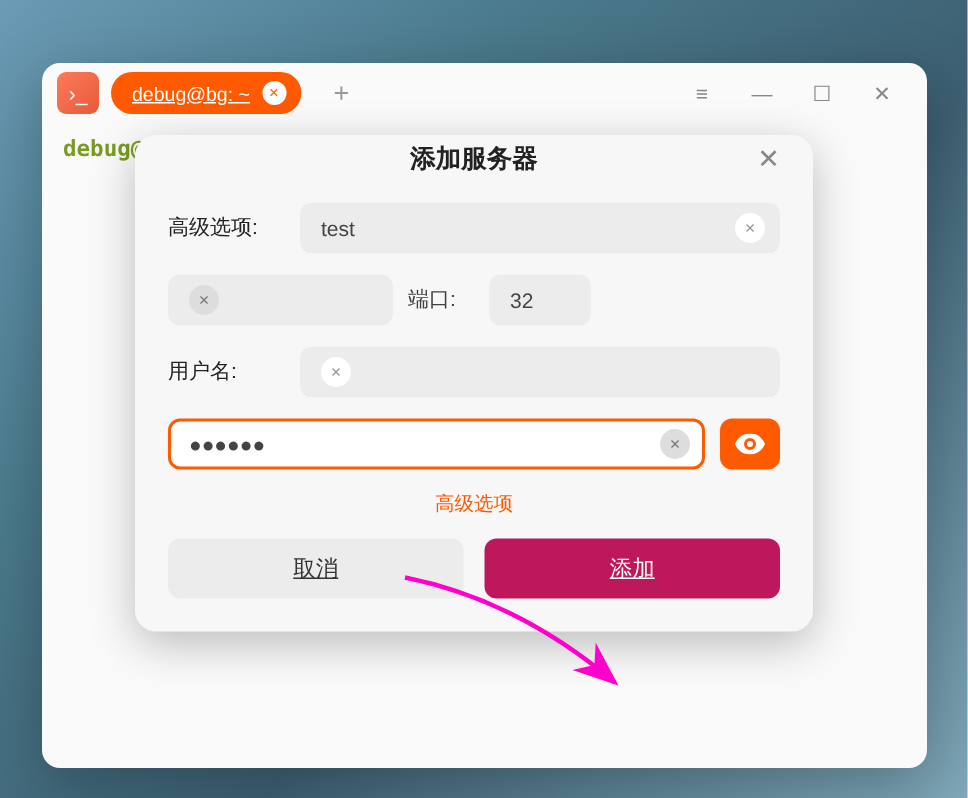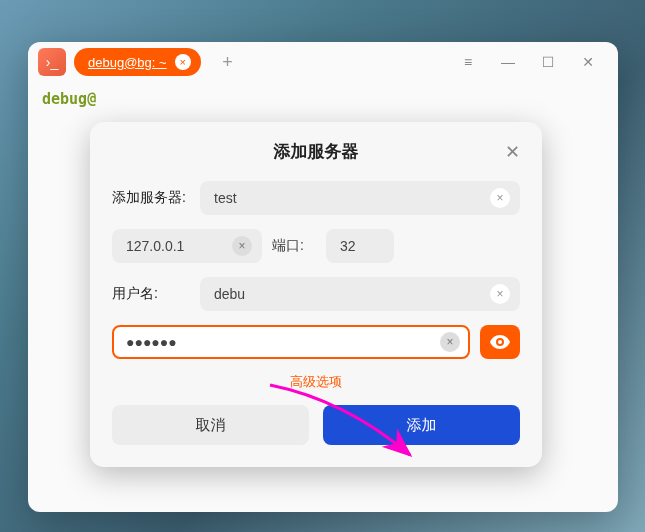--- a/index.html
+++ b/index.html
@@ -33,21 +33,21 @@
       align-items: center; justify-content: center; color: #999; font-size: 18px; margin-left: 6px; }
     .win-controls { margin-left: auto; display: flex; gap: 0; }
     .win-btn { width: 40px; height: 30px; display: flex; align-items: center;
       justify-content: center; color: #888; font-size: 14px; }
     .term-area { padding: 8px 14px; }
     .prompt { color: #7a9b1f; font-weight: bold; font-size: 15px; font-family: monospace; }
 
     .dialog {
       position: absolute; top: 90px; left: 90px; width: 452px;
       background: #f7f7f7; border-radius: 14px;
-      box-shadow: 0 8px 30px rgba(0,0,0,.25); padding: 18px 22px 22px; margin-top: 32px;
+      box-shadow: 0 8px 30px rgba(0,0,0,.25); padding: 4px 22px 22px;
     }
     .dlg-head { display: flex; align-items: center; justify-content: center; position: relative; margin-bottom: 18px; }
     .dlg-title { font-size: 17px; font-weight: 600; color: #222; }
     .dlg-close { position: absolute; right: 0; color: #888; font-size: 18px; }
     .row { display: flex; align-items: center; margin-bottom: 14px; gap: 10px; }
     .label { width: 78px; color: #222; font-size: 14px; }
     .field {
       flex: 1; background: #ececec; border-radius: 8px; height: 34px;
       display: flex; align-items: center; padding: 0 8px 0 12px;
       font-size: 14px; color: #444; border: 2px solid transparent; gap: 24px;
@@ -62,24 +62,24 @@
     .field.port { flex: 0 0 68px; }
     .port-label { width: 44px; color: #404040; font-size: 14px; }
     .icon-btn {
       width: 40px; height: 34px; background: #ff5a00; border-radius: 8px;
       display: flex; align-items: center; justify-content: center; color: #fff;
     }
     .adv-link { text-align: center; color: #ff5a00; font-size: 13px; margin: 8px 0 14px; }
     .buttons { display: flex; gap: 14px; }
     .btn {
       flex: 1; height: 40px; border-radius: 8px; display: flex;
-      align-items: center; justify-content: center; font-size: 15px;
+      align-items: center; justify-content: center; font-size: 15px; text-decoration: underline;
     }
     .btn.cancel { background: #ececec; color: #333; }
-    .btn.primary { background: #1d4ed8; color: #fff; }
+    .btn.primary { background: #be185d; color: #fff; }
 
     .arrow { position: absolute; top: 380px; left: 255px; pointer-events: none; }
   </style>
 </head>
 <body>
 
 <div class="window">
   <div class="titlebar">
     <div class="app-icon">
       <span>›_</span>
@@ -101,42 +101,40 @@
   </div>
 </div>
 
 <div class="dialog">
   <div class="dlg-head">
     <span class="dlg-title">添加服务器</span>
     <span class="dlg-close">✕</span>
   </div>
 
   <div class="row">
-    <span class="label">添加服务器:</span>
+    <span class="label">高级选项:</span>
     <div class="field">
       <span class="field-text">test</span>
       <span class="clear-btn">×</span>
     </div>
   </div>
 
   <div class="row">
     <div class="field" style="flex:0 0 150px">
-      <span class="field-text">127.0.0.1</span>
       <span class="clear-btn grey">×</span>
     </div>
     <span class="port-label">端口:</span>
     <div class="field port">
       <span class="field-text">32</span>
     </div>
   </div>
 
   <div class="row">
     <span class="label">用户名:</span>
     <div class="field">
-      <span class="field-text">debu</span>
       <span class="clear-btn">×</span>
     </div>
   </div>
 
   <div class="row">
     <div class="field focused">
       <span class="field-text">●●●●●●</span>
       <span class="clear-btn grey">×</span>
     </div>
     <div class="icon-btn">

